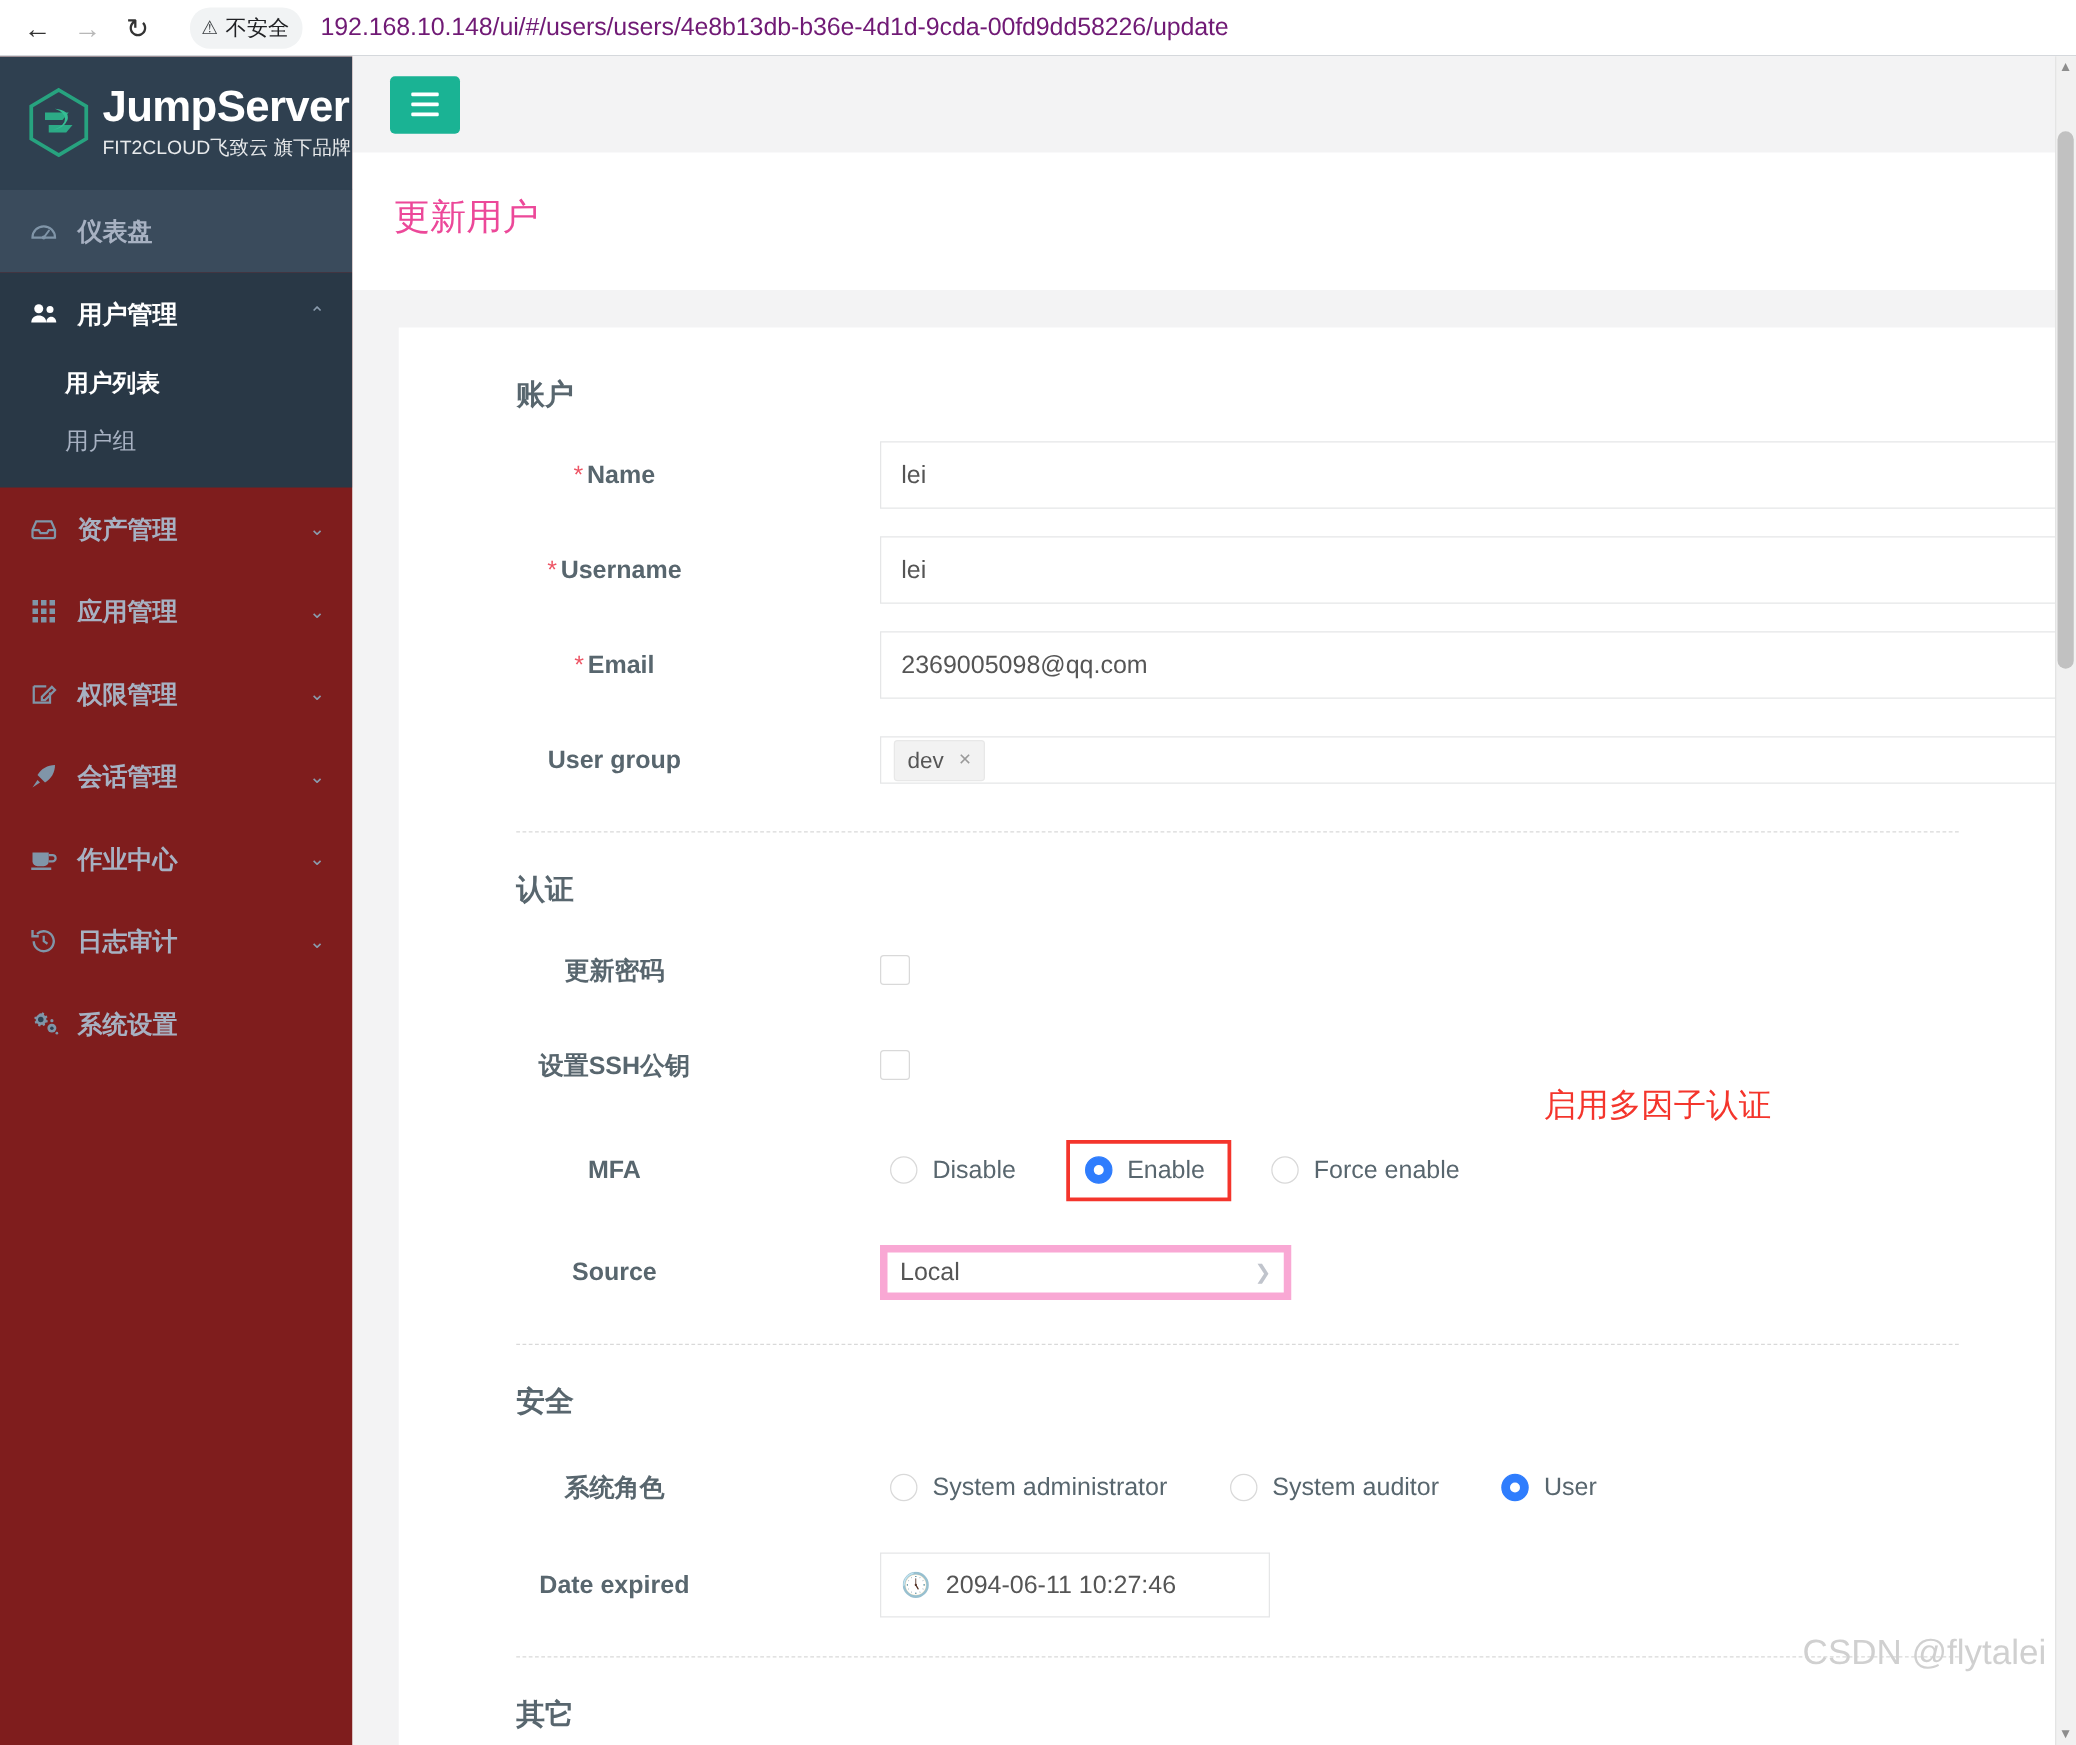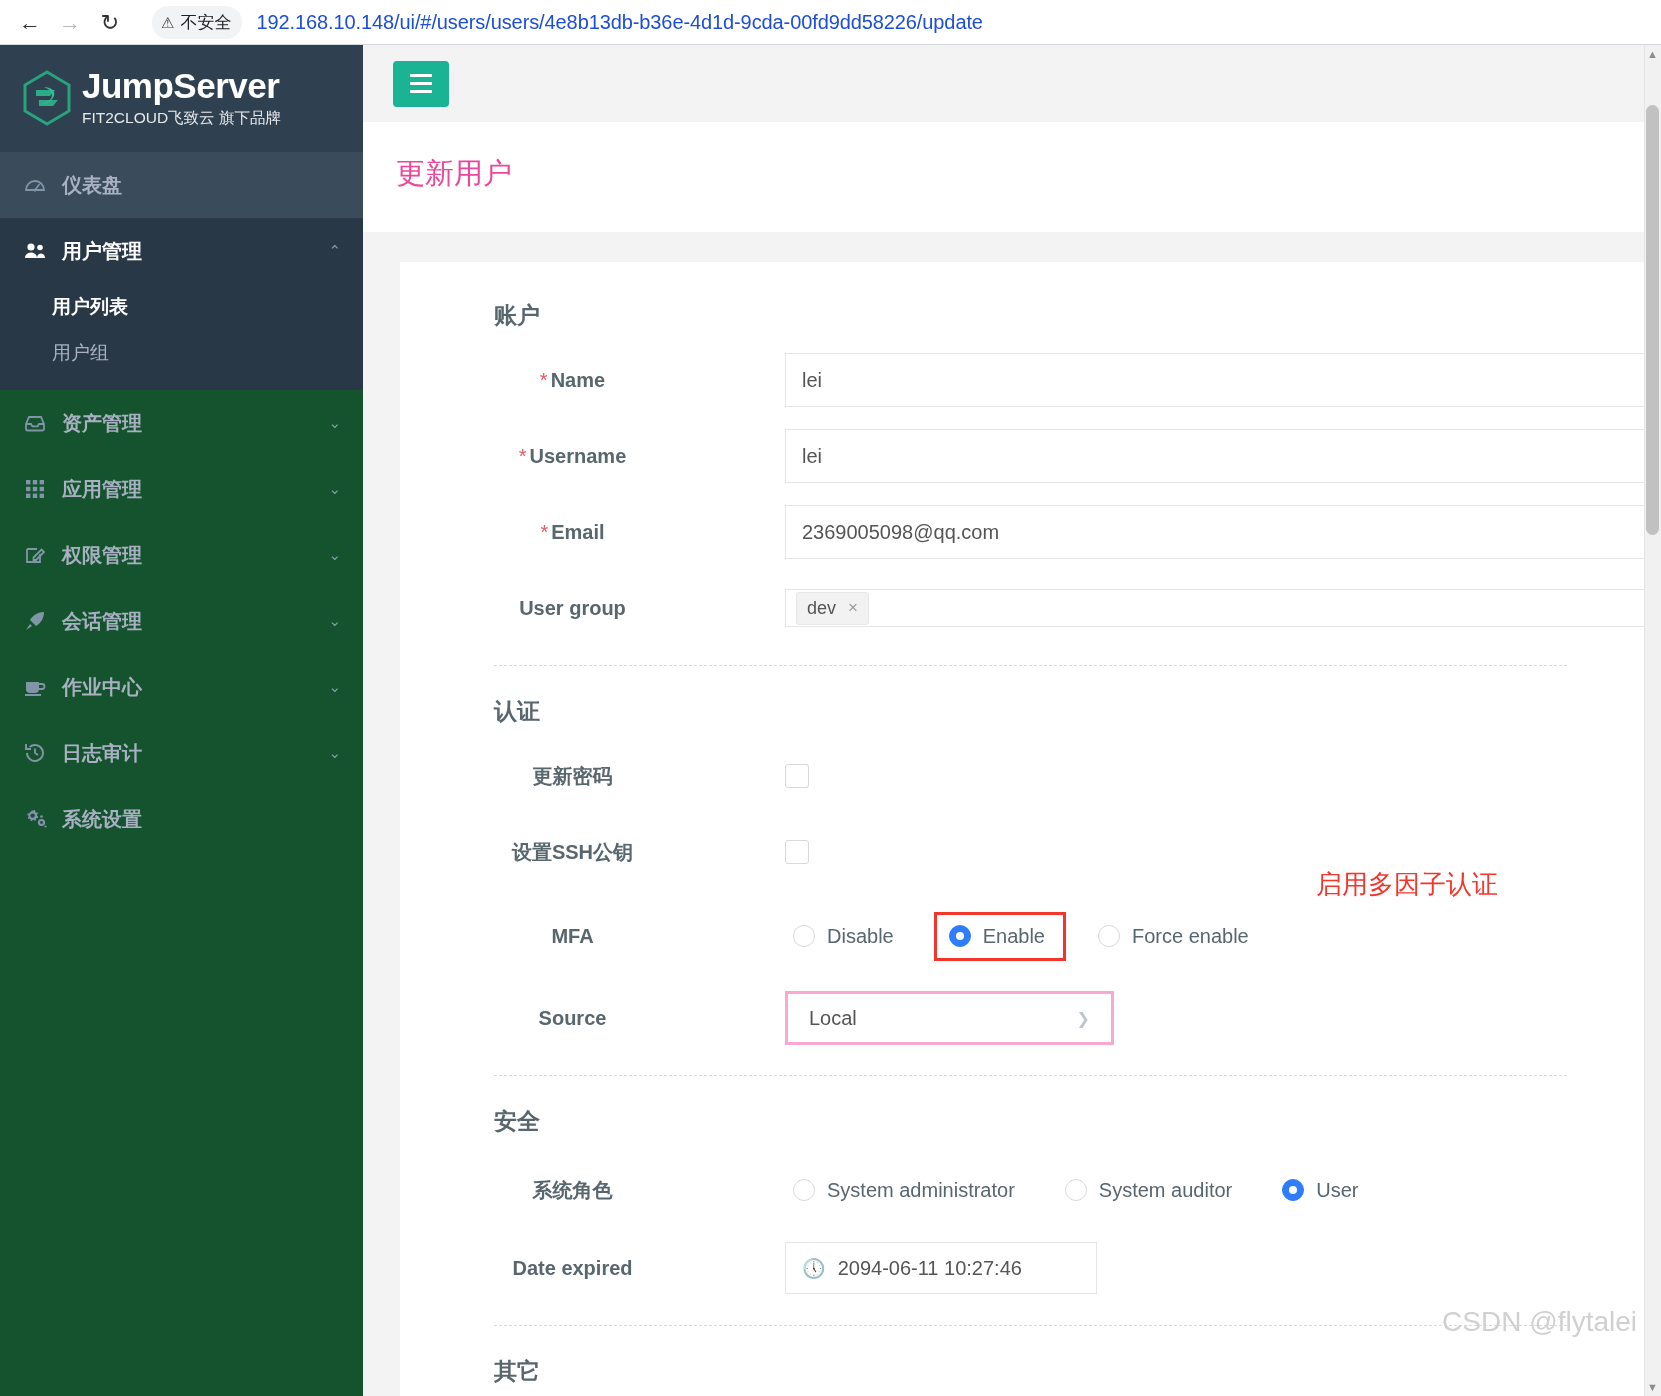--- a/index.html
+++ b/index.html
@@ -45,43 +45,43 @@
     border-radius: 16px;
     padding: 5px 11px 5px 9px;
     font-size: 17px;
     color: #202124;
     white-space: nowrap;
   }
   .warn-tri { font-size: 15px; line-height: 1; color: #3c4043; }
   .url-text {
     margin-left: 14px;
     font-size: 20px;
-    color: #1d4ed8;
+    color: #701a75;
     white-space: nowrap;
     overflow: hidden;
     letter-spacing: -0.1px;
   }
   .chrome-divider {
     position: absolute;
     left: 0; right: 0; bottom: 0;
     height: 1px;
     background: #d5d8dc;
   }
 
   
   .app {
     display: flex;
     height: 1351px;
     width: 1661px;
   }
 
   
   .sidebar {
-    width: 363px;
-    background: #14532d;
+    width: 282px;
+    background: #7f1d1d;
     flex-shrink: 0;
     overflow: hidden;
   }
   .brand {
     height: 107px;
     background: #2f4050;
     display: flex;
     align-items: center;
     padding-left: 22px;
     border-bottom: 1px solid #2f4050;
@@ -327,27 +327,27 @@
   .annotation {
     position: absolute;
     color: #f4352c;
     font-size: 26px;
     font-weight: normal;
     white-space: nowrap;
   }
 
   .select-box {
     width: 329px;
-    height: 54px;
-    border: 3px solid #f9a8d4;
+    height: 44px;
+    border: 6px solid #f9a8d4;
     background: #fff;
     display: flex;
     align-items: center;
     justify-content: space-between;
-    padding: 0 21px;
+    padding: 0 10px;
     font-size: 20px;
     color: #555;
     cursor: pointer;
   }
   .select-box .chev { color: #c0c4cc; font-size: 16px; }
 
   .date-box {
     width: 312px;
     height: 52px;
     border: 1px solid #e5e6e7;

